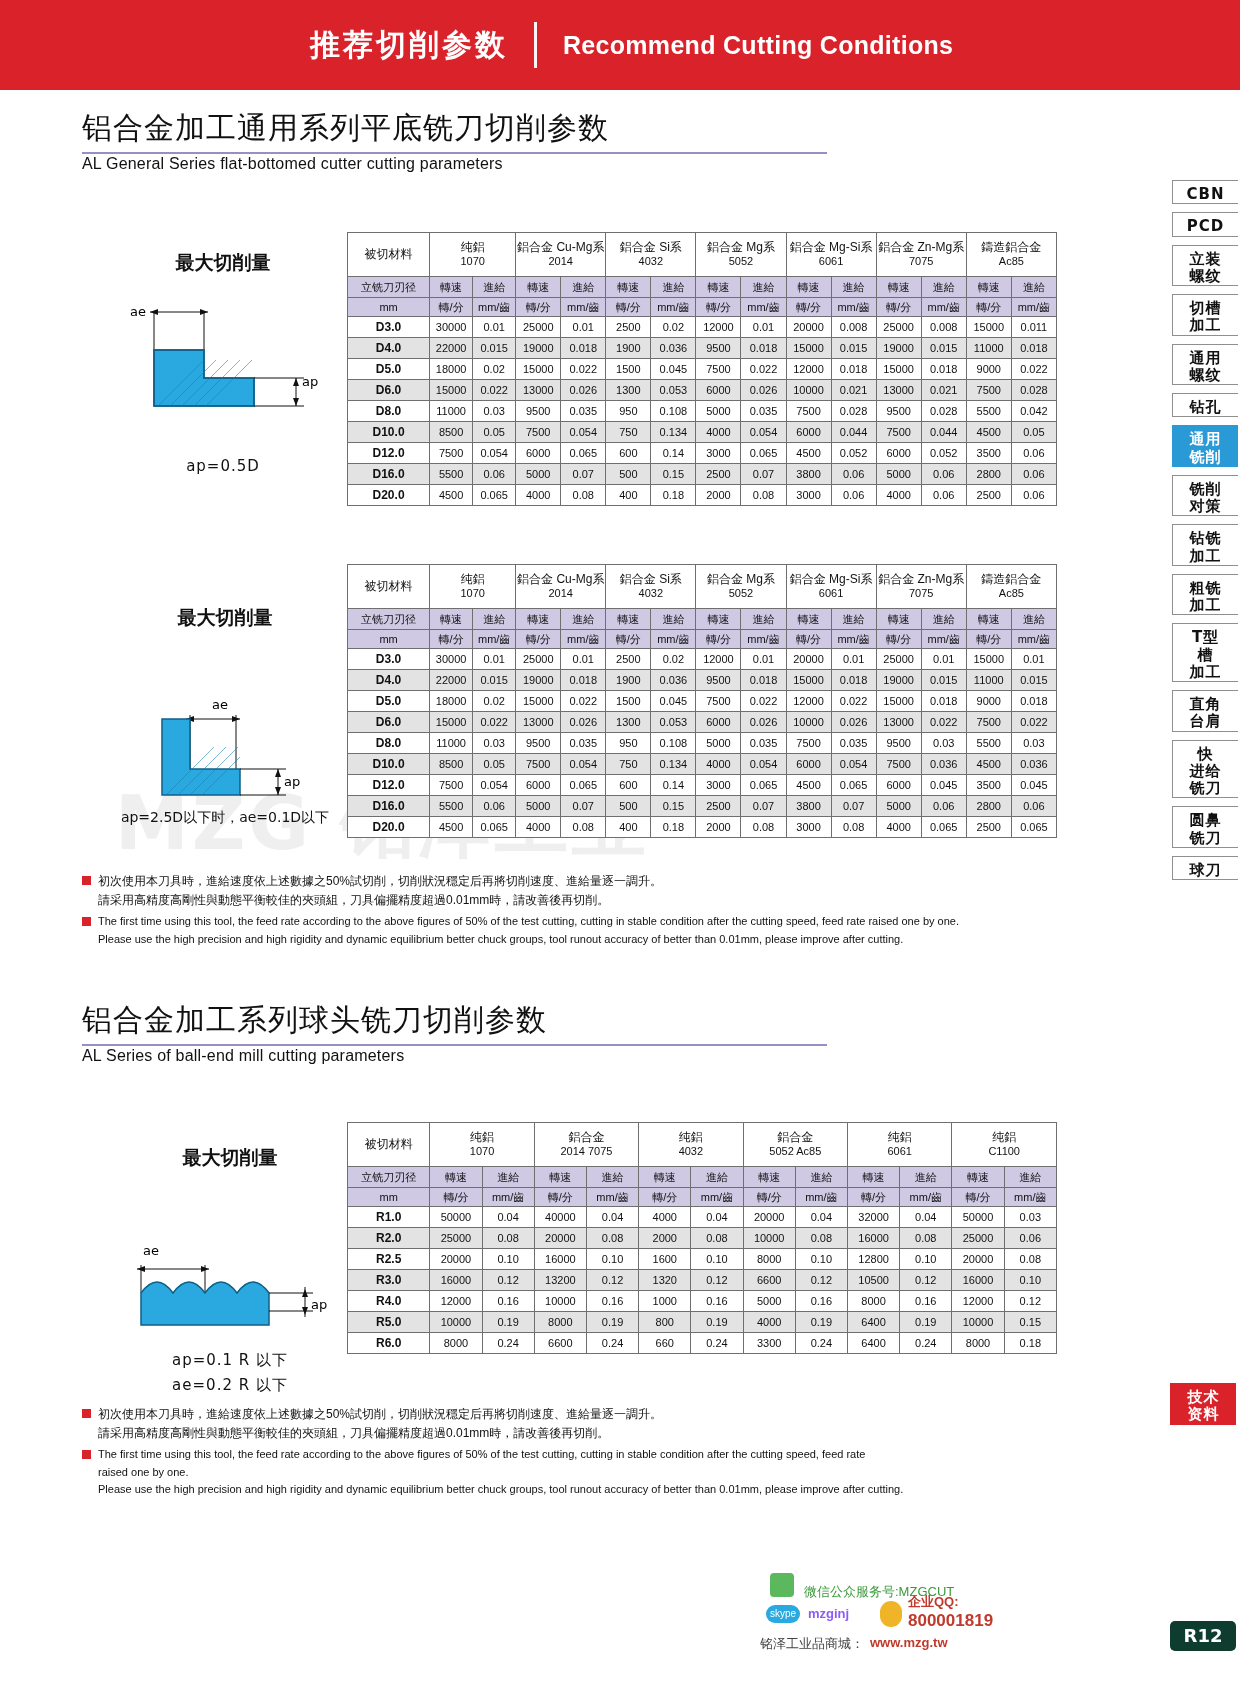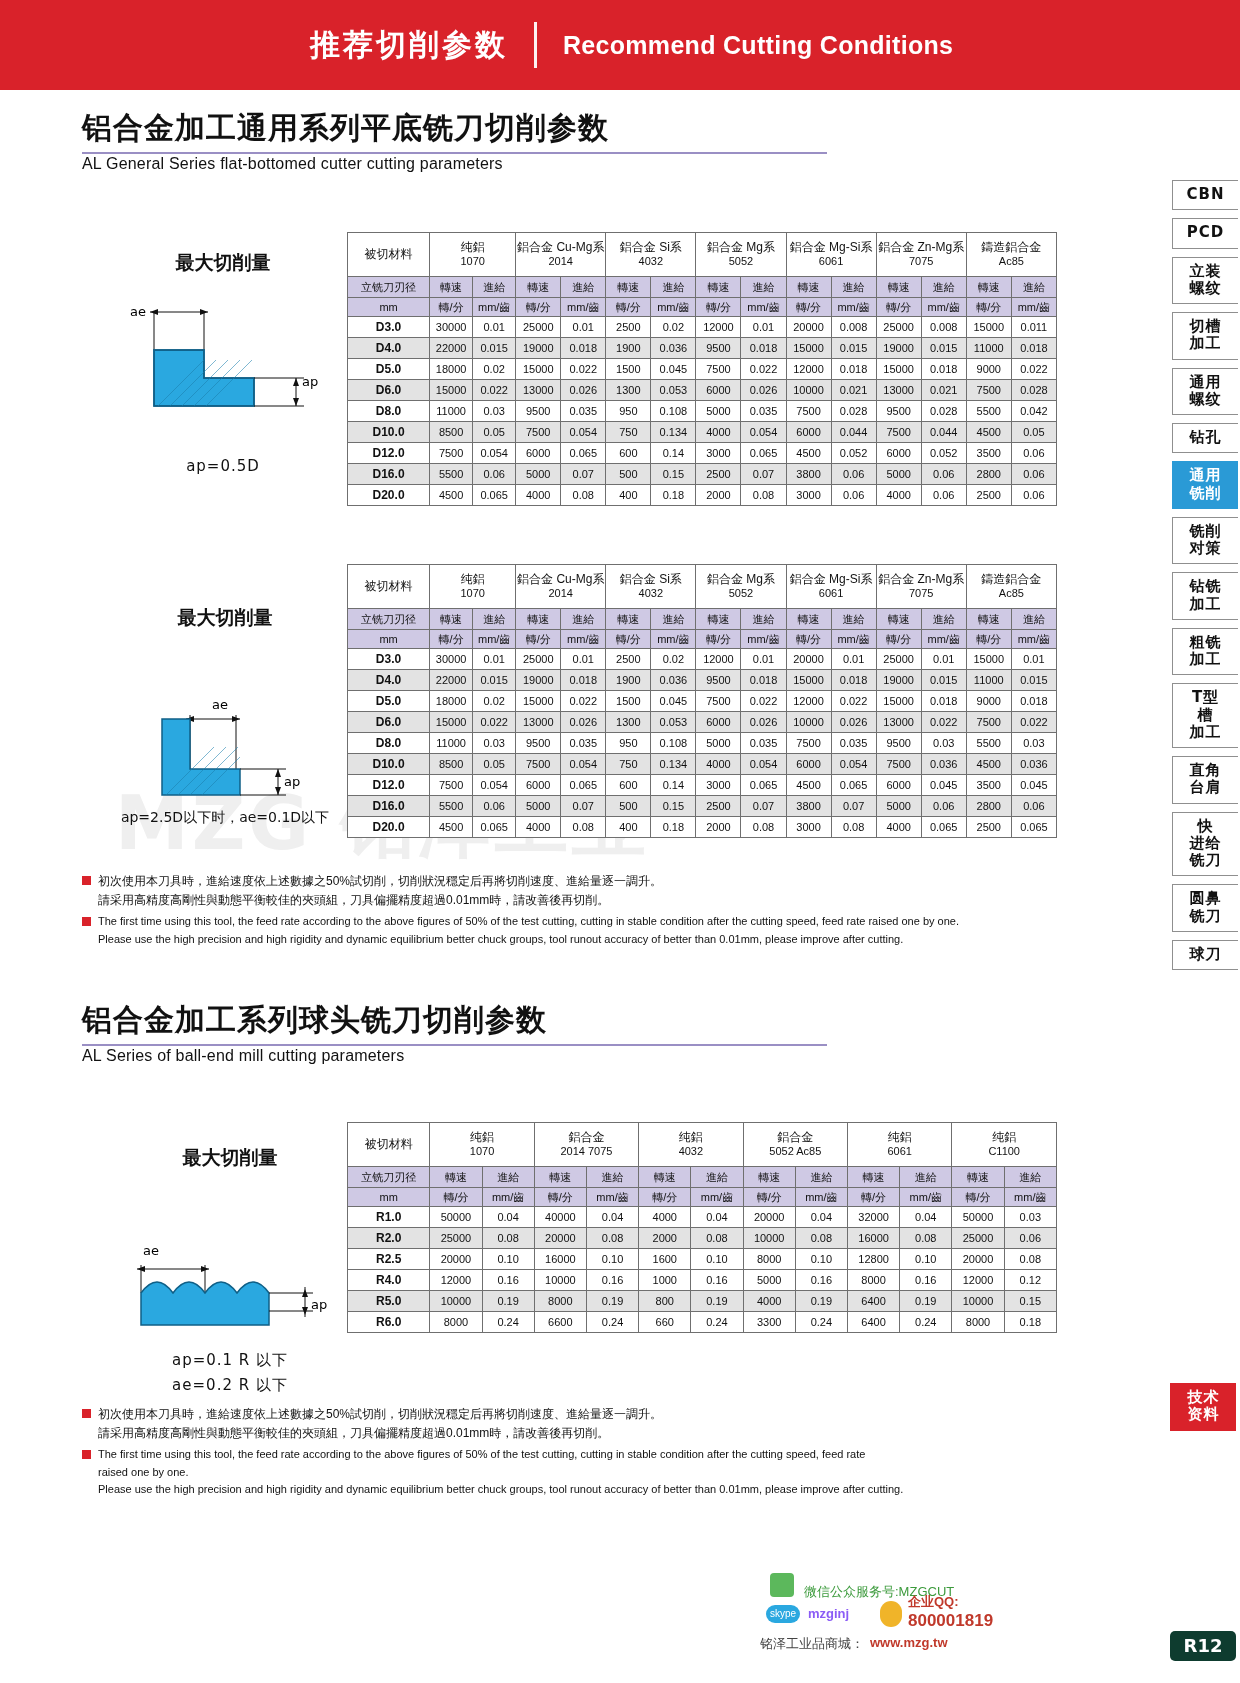--- a/index.html
+++ b/index.html
@@ -27,21 +27,21 @@
   .header-div {
     width:3px; height:46px; background:#ffffff; opacity:.95;
   }
   .header-en {
     color:#ffffff; font-size:25px; font-weight:bold; letter-spacing:.3px;
   }
 
   
   .sec-title { position:absolute; }
   .sec-title .cn {
-    font-size:30px; font-weight:bold; color:#111; letter-spacing:1px;
+    font-size:30px; font-weight:normal; color:#111; letter-spacing:1px;
     font-family:"DejaVu Sans", sans-serif;
   }
   .sec-title .en {
     font-size:16px; color:#111; margin-top:6px; letter-spacing:.2px;
   }
   .sec-title .rule {
     position:absolute; left:0; height:2px; background:#9a8fc4;
   }
 
   
@@ -84,28 +84,28 @@
   .note-lines { font-size:12px; line-height:1.55; color:#111; }
   .note-lines.en { font-size:11px; line-height:1.6; }
 
   
   .rail { position:absolute; right:0; top:180px; width:72px; }
   .tab {
     width:66px; margin:0 0 8px 4px;
     border:1px solid #8f8f8f; border-right:none;
     background:#ffffff; color:#111;
     font-size:15px; font-weight:bold; text-align:center;
-    padding:5px 0 6px; line-height:1.15; letter-spacing:1px;
+    padding:5px 0 0; line-height:1.15; letter-spacing:1px;
     font-family:"DejaVu Sans", sans-serif;
   }
   .tab.active { background:#2a9ad6; color:#ffffff; border-color:#2a9ad6; }
   .tab.red { background:#d9222a; color:#ffffff; border-color:#d9222a; }
 
   .page-num {
-    position:absolute; right:4px; bottom:22px; width:66px; height:30px;
+    position:absolute; right:4px; bottom:32px; width:66px; height:30px;
     background:#0e3c2f; color:#ffffff; border-radius:5px;
     font-size:18px; font-weight:bold; text-align:center; line-height:30px;
     font-family:"DejaVu Sans", sans-serif;
   }
 
   
   .footer { position:absolute; left:760px; bottom:14px; width:420px; height:96px; }
   .f-line { position:absolute; font-size:13px; }
 
   
@@ -786,20 +786,35 @@
         <td>16000</td>
         <td>0.10</td>
         <td>1600</td>
         <td>0.10</td>
         <td>8000</td>
         <td>0.10</td>
         <td>12800</td>
         <td>0.10</td>
         <td>20000</td>
         <td>0.08</td>
+      </tr>
+    <tr class="alt">
+        <td class="lbl">R3.0</td>
+        <td>16000</td>
+        <td>0.12</td>
+        <td>13200</td>
+        <td>0.12</td>
+        <td>1320</td>
+        <td>0.12</td>
+        <td>6600</td>
+        <td>0.12</td>
+        <td>10500</td>
+        <td>0.12</td>
+        <td>16000</td>
+        <td>0.10</td>
       </tr>
     <tr>
         <td class="lbl">R4.0</td>
         <td>12000</td>
         <td>0.16</td>
         <td>10000</td>
         <td>0.16</td>
         <td>1000</td>
         <td>0.16</td>
         <td>5000</td>

